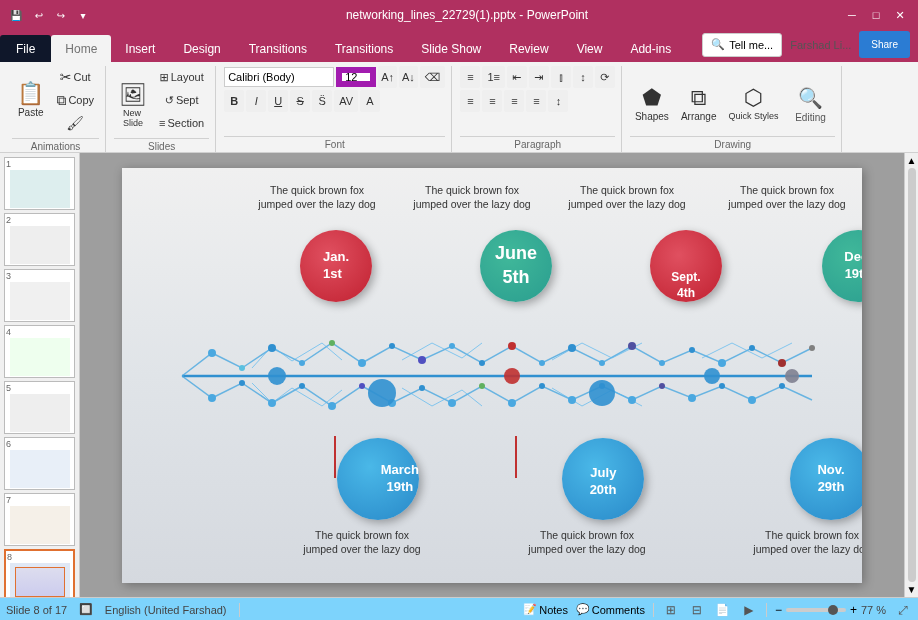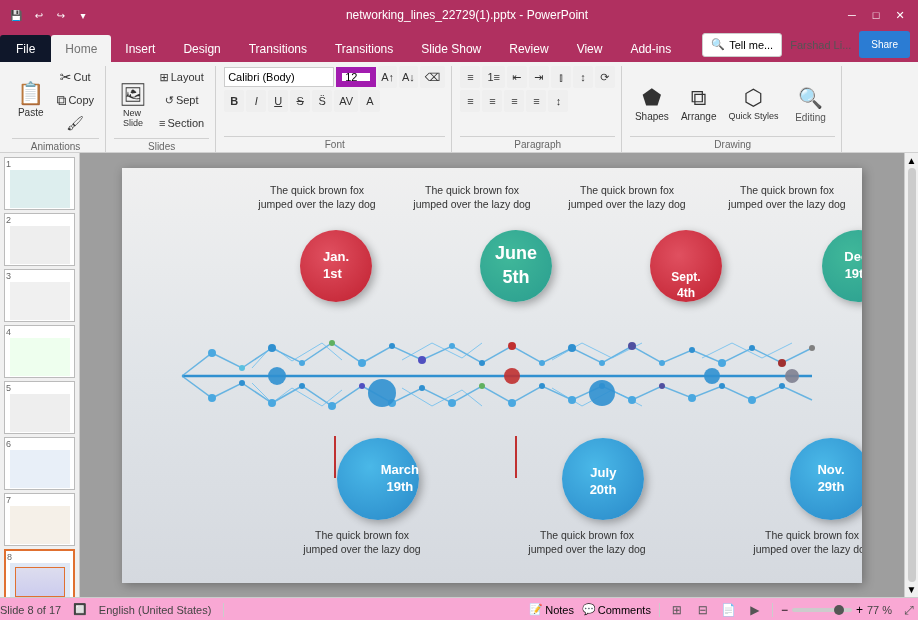--- a/index.html
+++ b/index.html
@@ -76,21 +76,21 @@
     
     #right-scrollbar { width: 14px; background: #f0f0f0; border-left: 1px solid #ccc; display: flex; flex-direction: column; }
 
     
     .slide-inner { width: 100%; height: 100%; background: linear-gradient(180deg, #f5f5f5 0%, #e8eaec 50%, #dde0e4 100%); position: relative; overflow: hidden; }
 
     
     .timeline-svg { position: absolute; top: 0; left: 0; width: 100%; height: 100%; }
 
     
-    #statusbar { height: 24px; background: #f9a8d4; border-top: 1px solid #ccc; display: flex; align-items: center; padding: 0 0; gap: 12px; font-size: 11px; color: #444; }
+    #statusbar { height: 24px; background: #7dd3fc; border-top: 1px solid #ccc; display: flex; align-items: center; padding: 0 6px; gap: 12px; font-size: 11px; color: #444; }
     .status-sep { width: 1px; height: 14px; background: #ccc; }
     .status-right { margin-left: auto; display: flex; align-items: center; gap: 8px; }
     .zoom-bar { display: flex; align-items: center; gap: 4px; }
     .zoom-slider { width: 60px; height: 4px; background: #ccc; border-radius: 2px; position: relative; }
     .zoom-thumb { width: 10px; height: 10px; background: #555; border-radius: 50%; position: absolute; top: -3px; left: 70%; }
 
     .view-btn { width: 18px; height: 18px; display: flex; align-items: center; justify-content: center; cursor: pointer; font-size: 12px; color: #555; }
 
     
     .clipboard-group { min-width: 70px; }
@@ -464,21 +464,21 @@
   <div id="right-scrollbar" style="width:14px;background:#f0f0f0;border-left:1px solid #ccc;display:flex;flex-direction:column;align-items:center;padding:2px 0;">
     <div style="font-size:10px;cursor:pointer;">▲</div>
     <div style="flex:1;width:8px;background:#ccc;border-radius:4px;margin:2px 0;"></div>
     <div style="font-size:10px;cursor:pointer;">▼</div>
   </div>
 </div>
 
 <div id="statusbar">
   <span>Slide 8 of 17</span>
   <span>🔲</span>
-  <span>English (United States)</span>
+  <span>English (United Farshad)</span>
   <div class="status-sep"></div>
   <div class="status-right">
     <button style="background:none;border:none;cursor:pointer;font-size:11px;display:flex;align-items:center;gap:2px;">
       <span>📝</span>
       <span>Notes</span>
     </button>
     <button style="background:none;border:none;cursor:pointer;font-size:11px;display:flex;align-items:center;gap:2px;">
       <span>💬</span>
       <span>Comments</span>
     </button>

